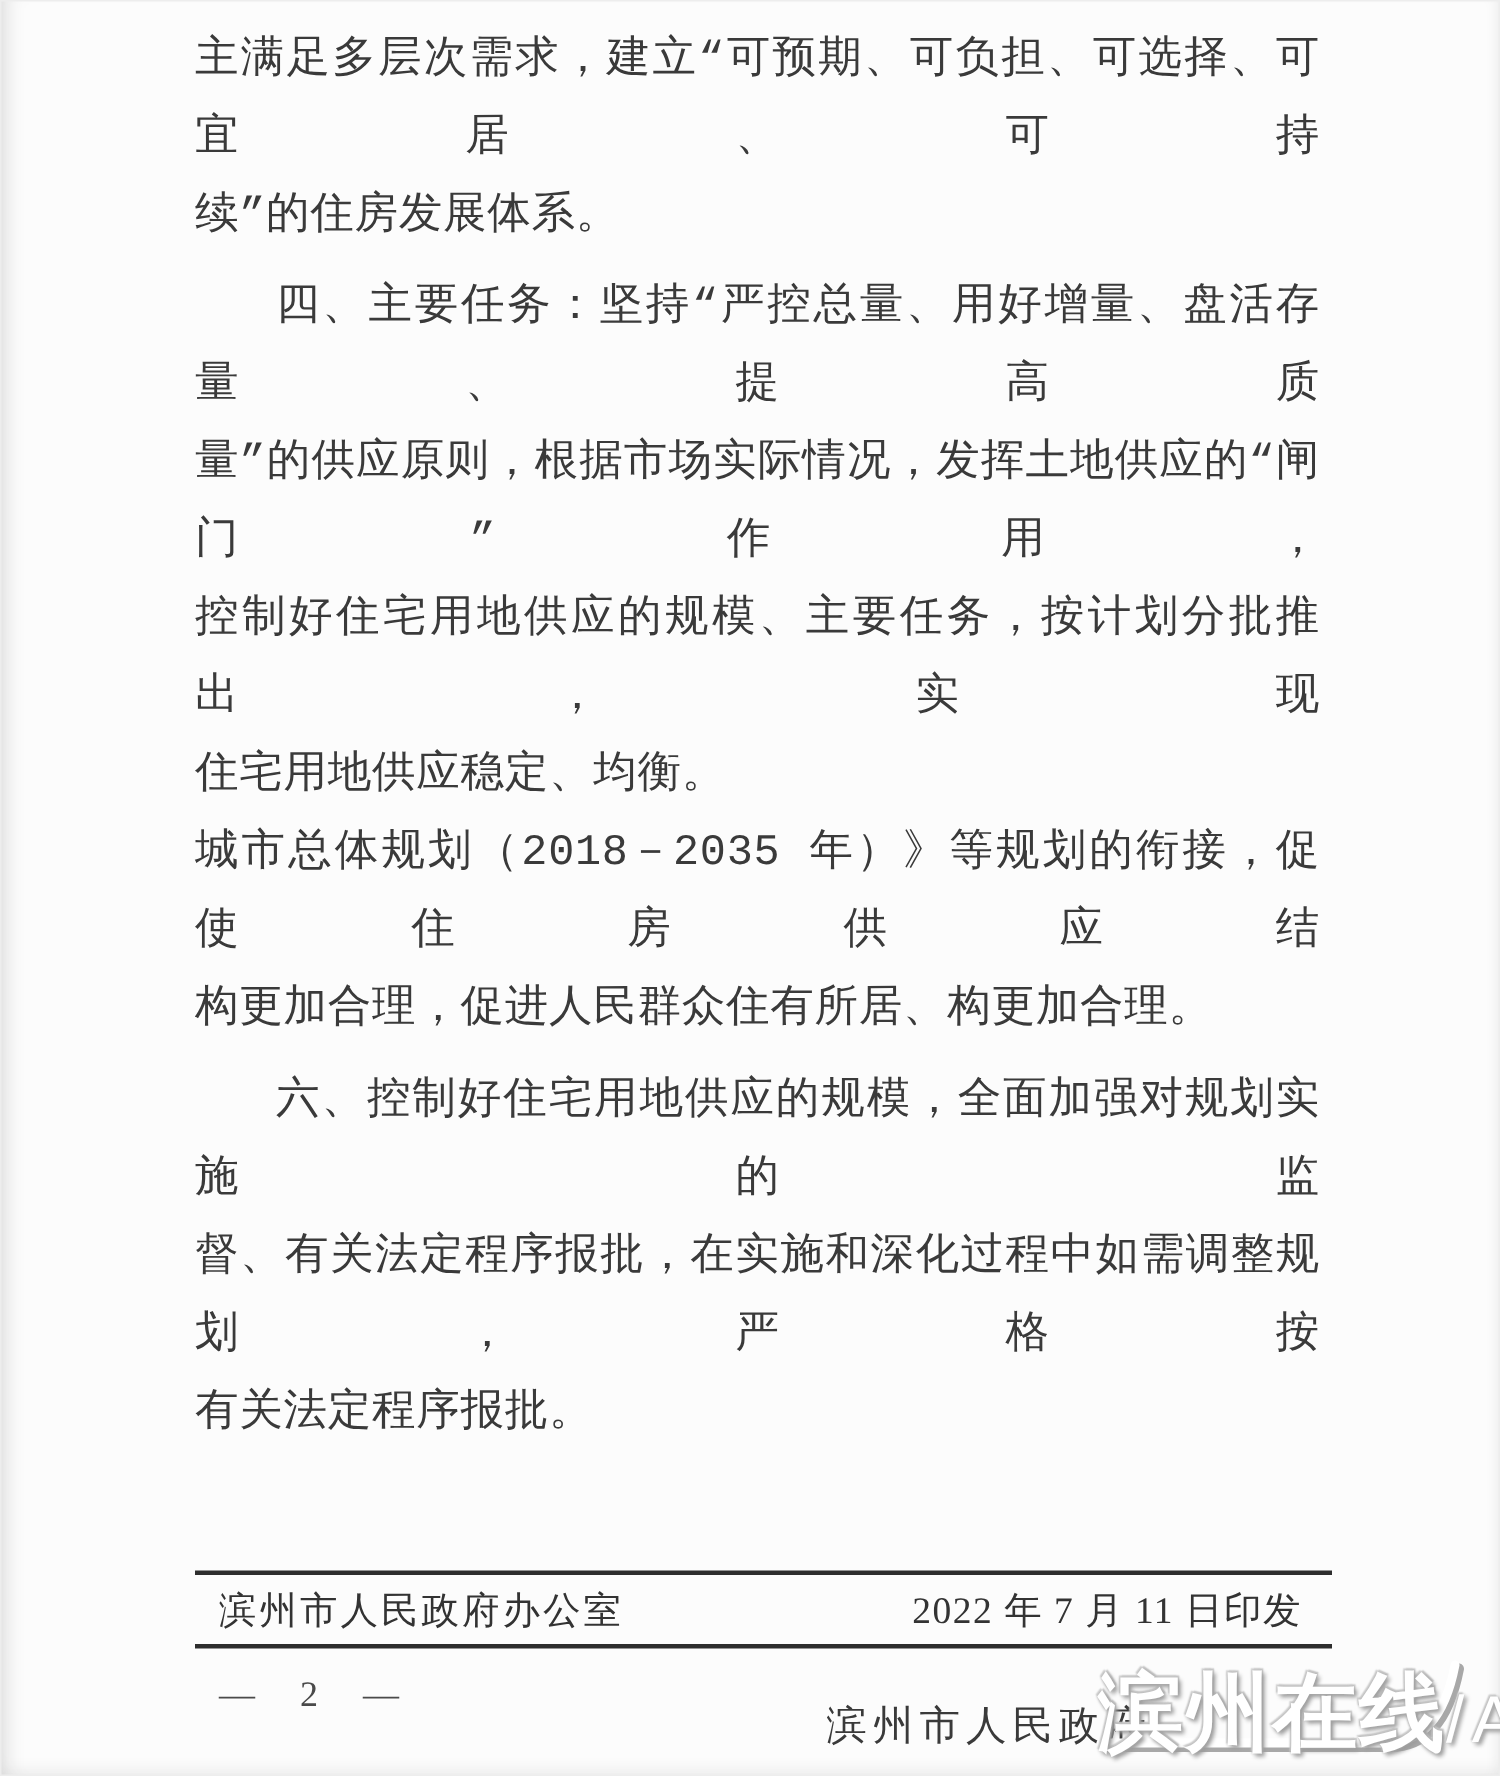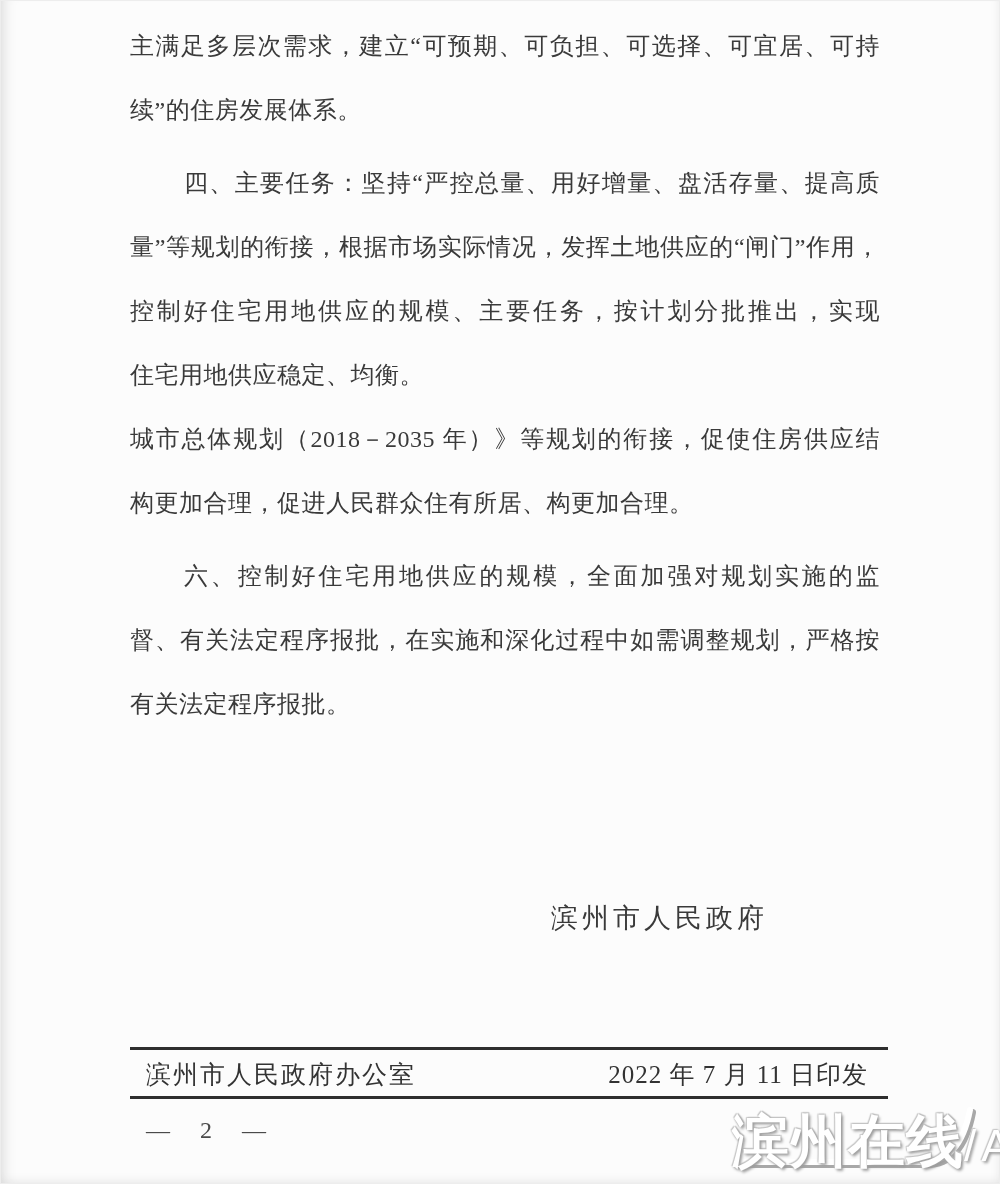--- a/index.html
+++ b/index.html
@@ -9,25 +9,26 @@
     background:#fcfcfc;
     font-family:"Liberation Serif","DejaVu Serif",serif;
     color:#3a3a3a;
     overflow:hidden;
     box-shadow: inset 0 0 0 1px #ededed, inset 14px 0 16px -14px #c9c9c9, inset -8px 0 12px -10px #dcdcdc, inset 0 -10px 14px -12px #d5d5d5;
   }
   .body-text {
     position:absolute; top:14px; left:130px; width:750px;
   }
   .bline {
-    font-size:24px;
-    line-height:64px;
+    font-size:29px;
+    line-height:52px;
     text-align:justify;
     text-align-last:justify;
     letter-spacing:0.5px;
+    font-family:Liberation Mono, monospace;
   }
   .bline.end { text-align-last:left; }
   .bline.gap { margin-top:9px; }
   .bline.indent { text-indent:54px; }
   .sig-org {
     margin-top:158px;
     font-size:27px; line-height:48px;
     text-align:right; padding-right:112px;
     letter-spacing:4px;
   }
@@ -81,21 +82,21 @@
 </style>
 </head>
 <body>
 
 <div class="page">
 
   <div class="body-text">
     <div class="bline">主满足多层次需求，建立“可预期、可负担、可选择、可宜居、可持</div>
     <div class="bline end">续”的住房发展体系。</div>
     <div class="bline gap indent">四、主要任务：坚持“严控总量、用好增量、盘活存量、提高质</div>
-    <div class="bline">量”等规划的衔接，根据市场实际情况，发挥土地供应的“闸门”作用，</div>
+    <div class="bline">量”的供应原则，根据市场实际情况，发挥土地供应的“闸门”作用，</div>
     <div class="bline">控制好住宅用地供应的规模、主要任务，按计划分批推出，实现</div>
     <div class="bline end">住宅用地供应稳定、均衡。</div>
     <div class="bline">城市总体规划（2018－2035 年）》等规划的衔接，促使住房供应结</div>
     <div class="bline end">构更加合理，促进人民群众住有所居、构更加合理。</div>
     <div class="bline gap indent">六、控制好住宅用地供应的规模，全面加强对规划实施的监</div>
     <div class="bline">督、有关法定程序报批，在实施和深化过程中如需调整规划，严格按</div>
     <div class="bline end">有关法定程序报批。</div>
 
     <div class="sig-org">滨州市人民政府</div>
 

